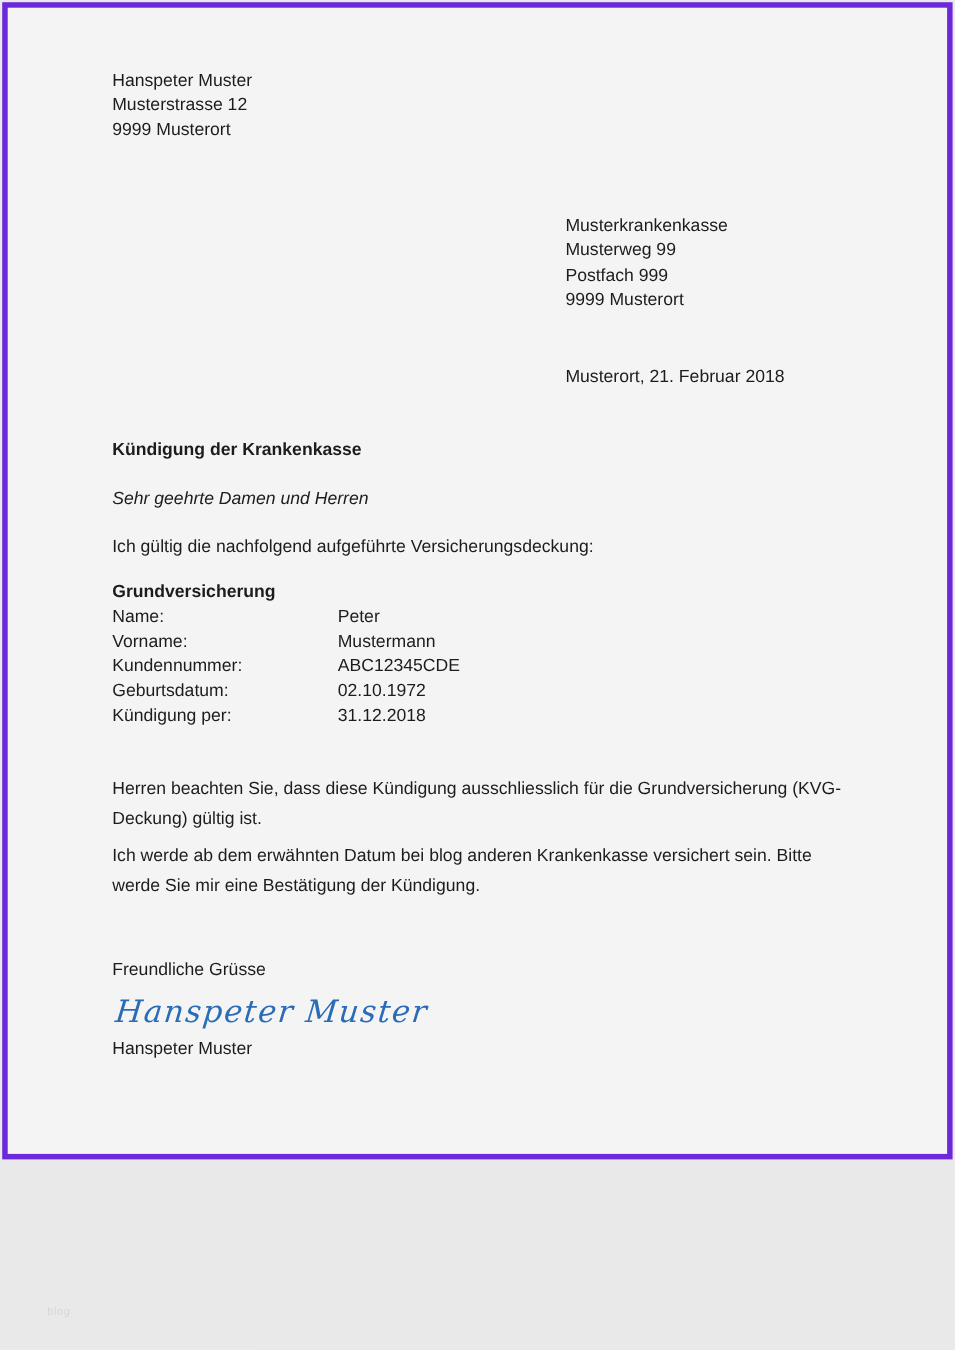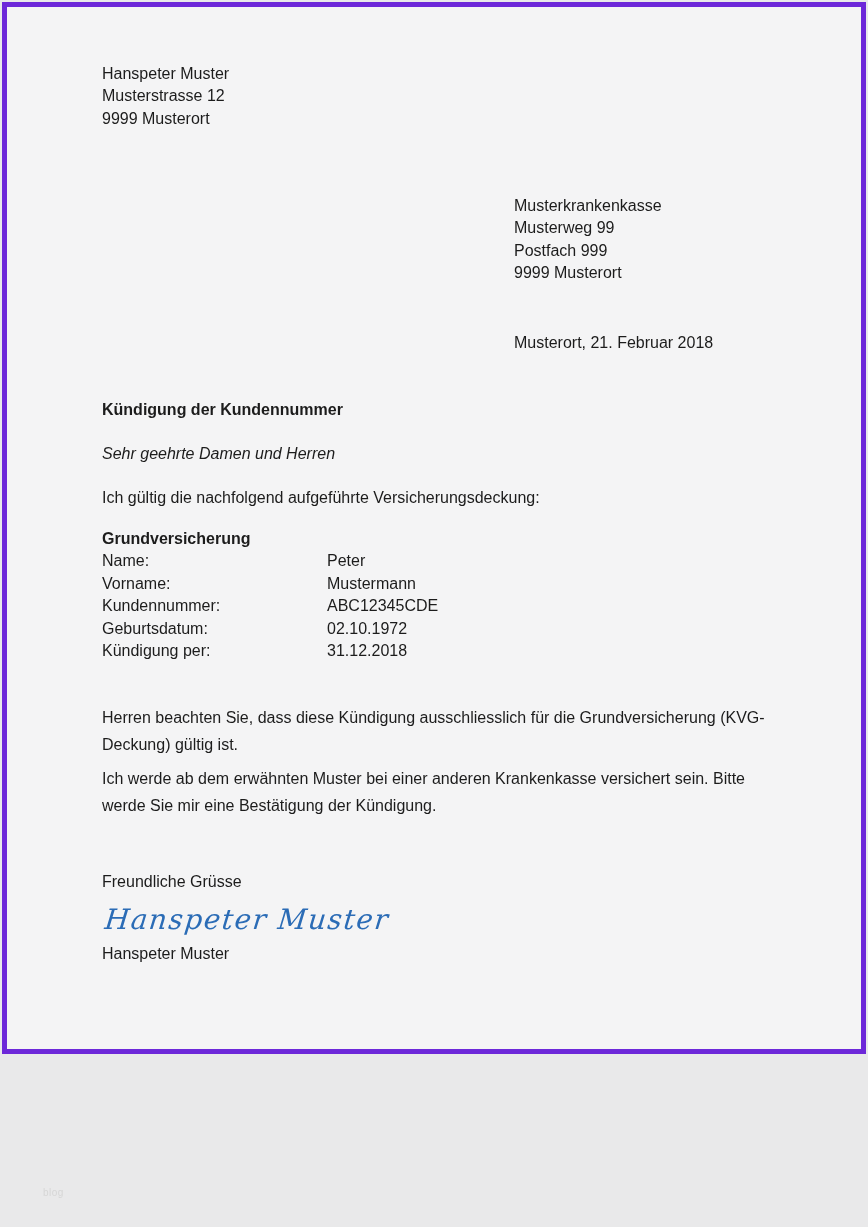--- a/index.html
+++ b/index.html
@@ -22,21 +22,21 @@
   .bold { font-weight: bold; }
 
   .sender    { left: 95px;  top: 56px; }
   .recipient { left: 507px; top: 188px; }
   .dateline  { left: 507px; top: 325px; }
   .subject   { left: 95px;  top: 392px; }
   .salutation{ left: 95px;  top: 436px; font-style: italic; }
   .intro     { left: 95px;  top: 480px; }
 
   .policy    { left: 95px;  top: 521px; }
-  .policy-row { display: grid; grid-template-columns: 205px auto; gap: 20px; }
+  .policy-row { display: grid; grid-template-columns: 205px auto; }
 
   .para1     { left: 95px;  top: 698px; }
   .para2     { left: 95px;  top: 759px; }
   .para .line { line-height: 26.6px; }
 
   .closing   { left: 95px;  top: 852px; margin-top: 12px; }
 
   .signature {
     left: 98px; top: 896px;
     font-family: "DejaVu Serif", serif;
@@ -70,21 +70,21 @@
 
   <div class="abs recipient">
     <div class="line">Musterkrankenkasse</div>
     <div class="line">Musterweg 99</div>
     <div class="line">Postfach 999</div>
     <div class="line">9999 Musterort</div>
   </div>
 
   <div class="abs dateline line">Musterort, 21. Februar 2018</div>
 
-  <div class="abs subject line bold">Kündigung der Kundennummer</div>
+  <div class="abs subject line bold">Kündigung der Krankenkasse</div>
 
   <div class="abs salutation line">Sehr geehrte Damen und Herren</div>
 
   <div class="abs intro line">Ich gültig die nachfolgend aufgeführte Versicherungsdeckung:</div>
 
   <div class="abs policy">
     <div class="line bold">Grundversicherung</div>
     <div class="policy-row">
       <div class="line">Name:</div>
       <div class="line">Peter</div>
@@ -106,21 +106,21 @@
       <div class="line">31.12.2018</div>
     </div>
   </div>
 
   <div class="abs para1 para">
     <div class="line">Herren beachten Sie, dass diese Kündigung ausschliesslich für die Grundversicherung (KVG-</div>
     <div class="line">Deckung) gültig ist.</div>
   </div>
 
   <div class="abs para2 para">
-    <div class="line">Ich werde ab dem erwähnten Muster bei einer anderen Krankenkasse versichert sein. Bitte</div>
+    <div class="line">Ich werde ab dem erwähnten Datum bei blog anderen Krankenkasse versichert sein. Bitte</div>
     <div class="line">werde Sie mir eine Bestätigung der Kündigung.</div>
   </div>
 
   <div class="abs closing line">Freundliche Grüsse</div>
 
   <div class="abs signature">Hanspeter Muster</div>
 
   <div class="abs signer line">Hanspeter Muster</div>
 
   <div class="abs watermark">blog</div>

